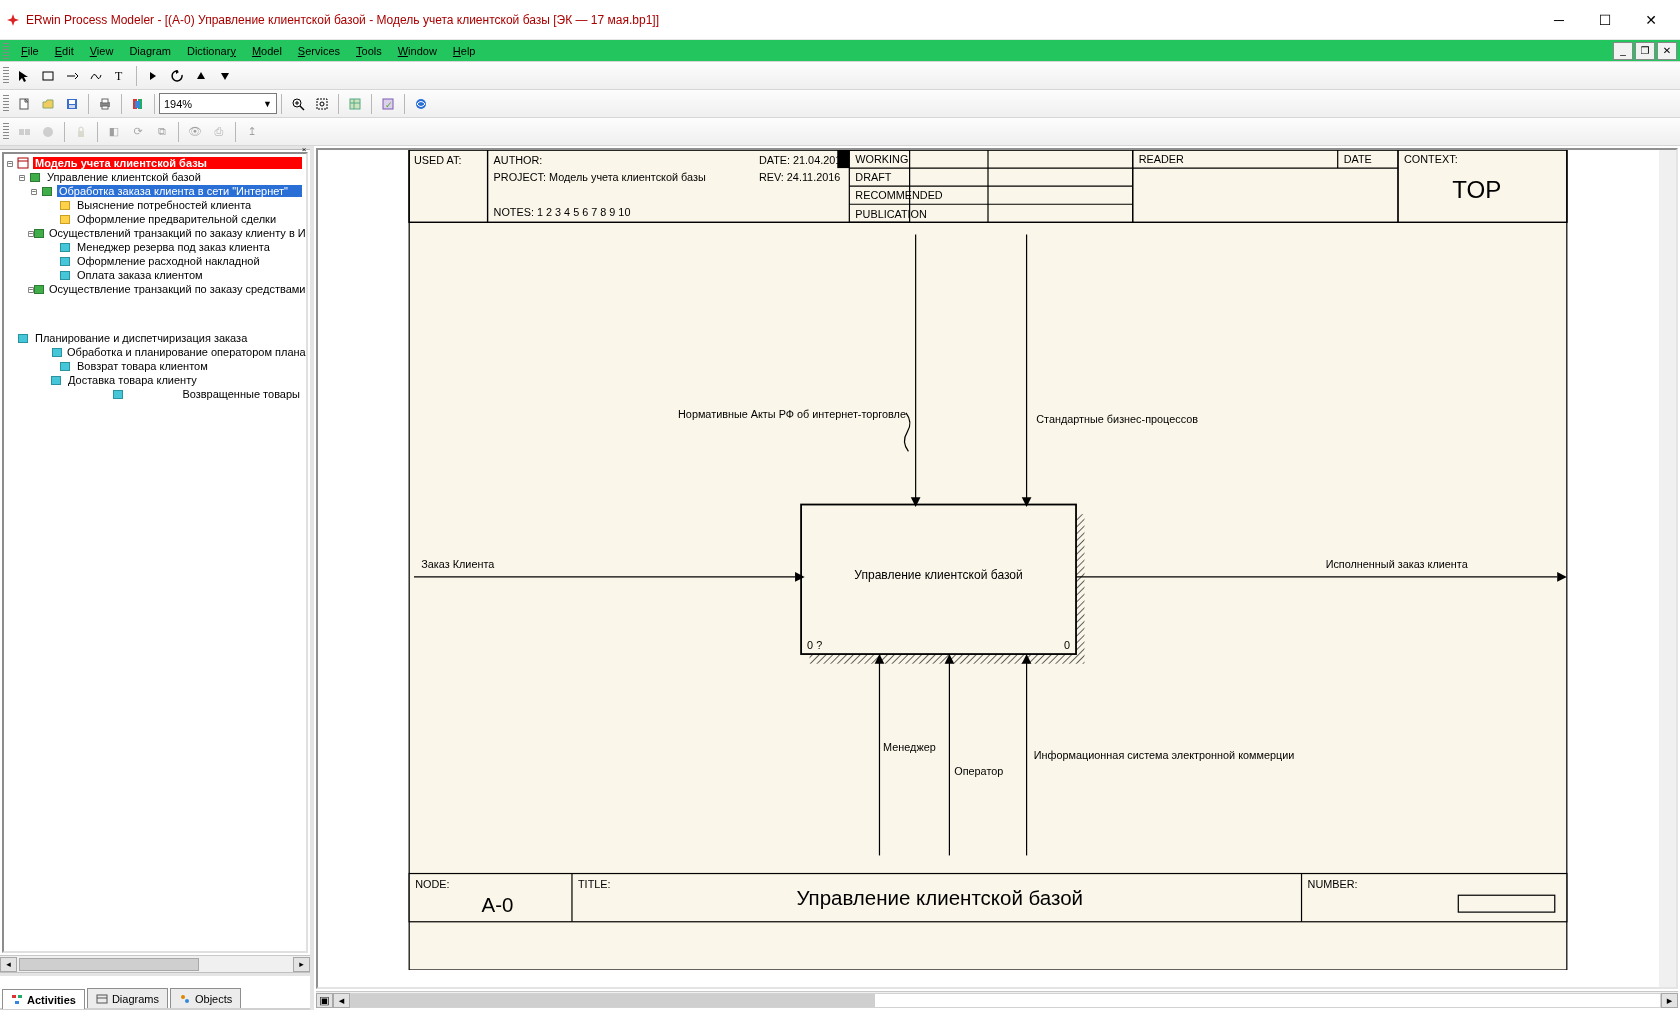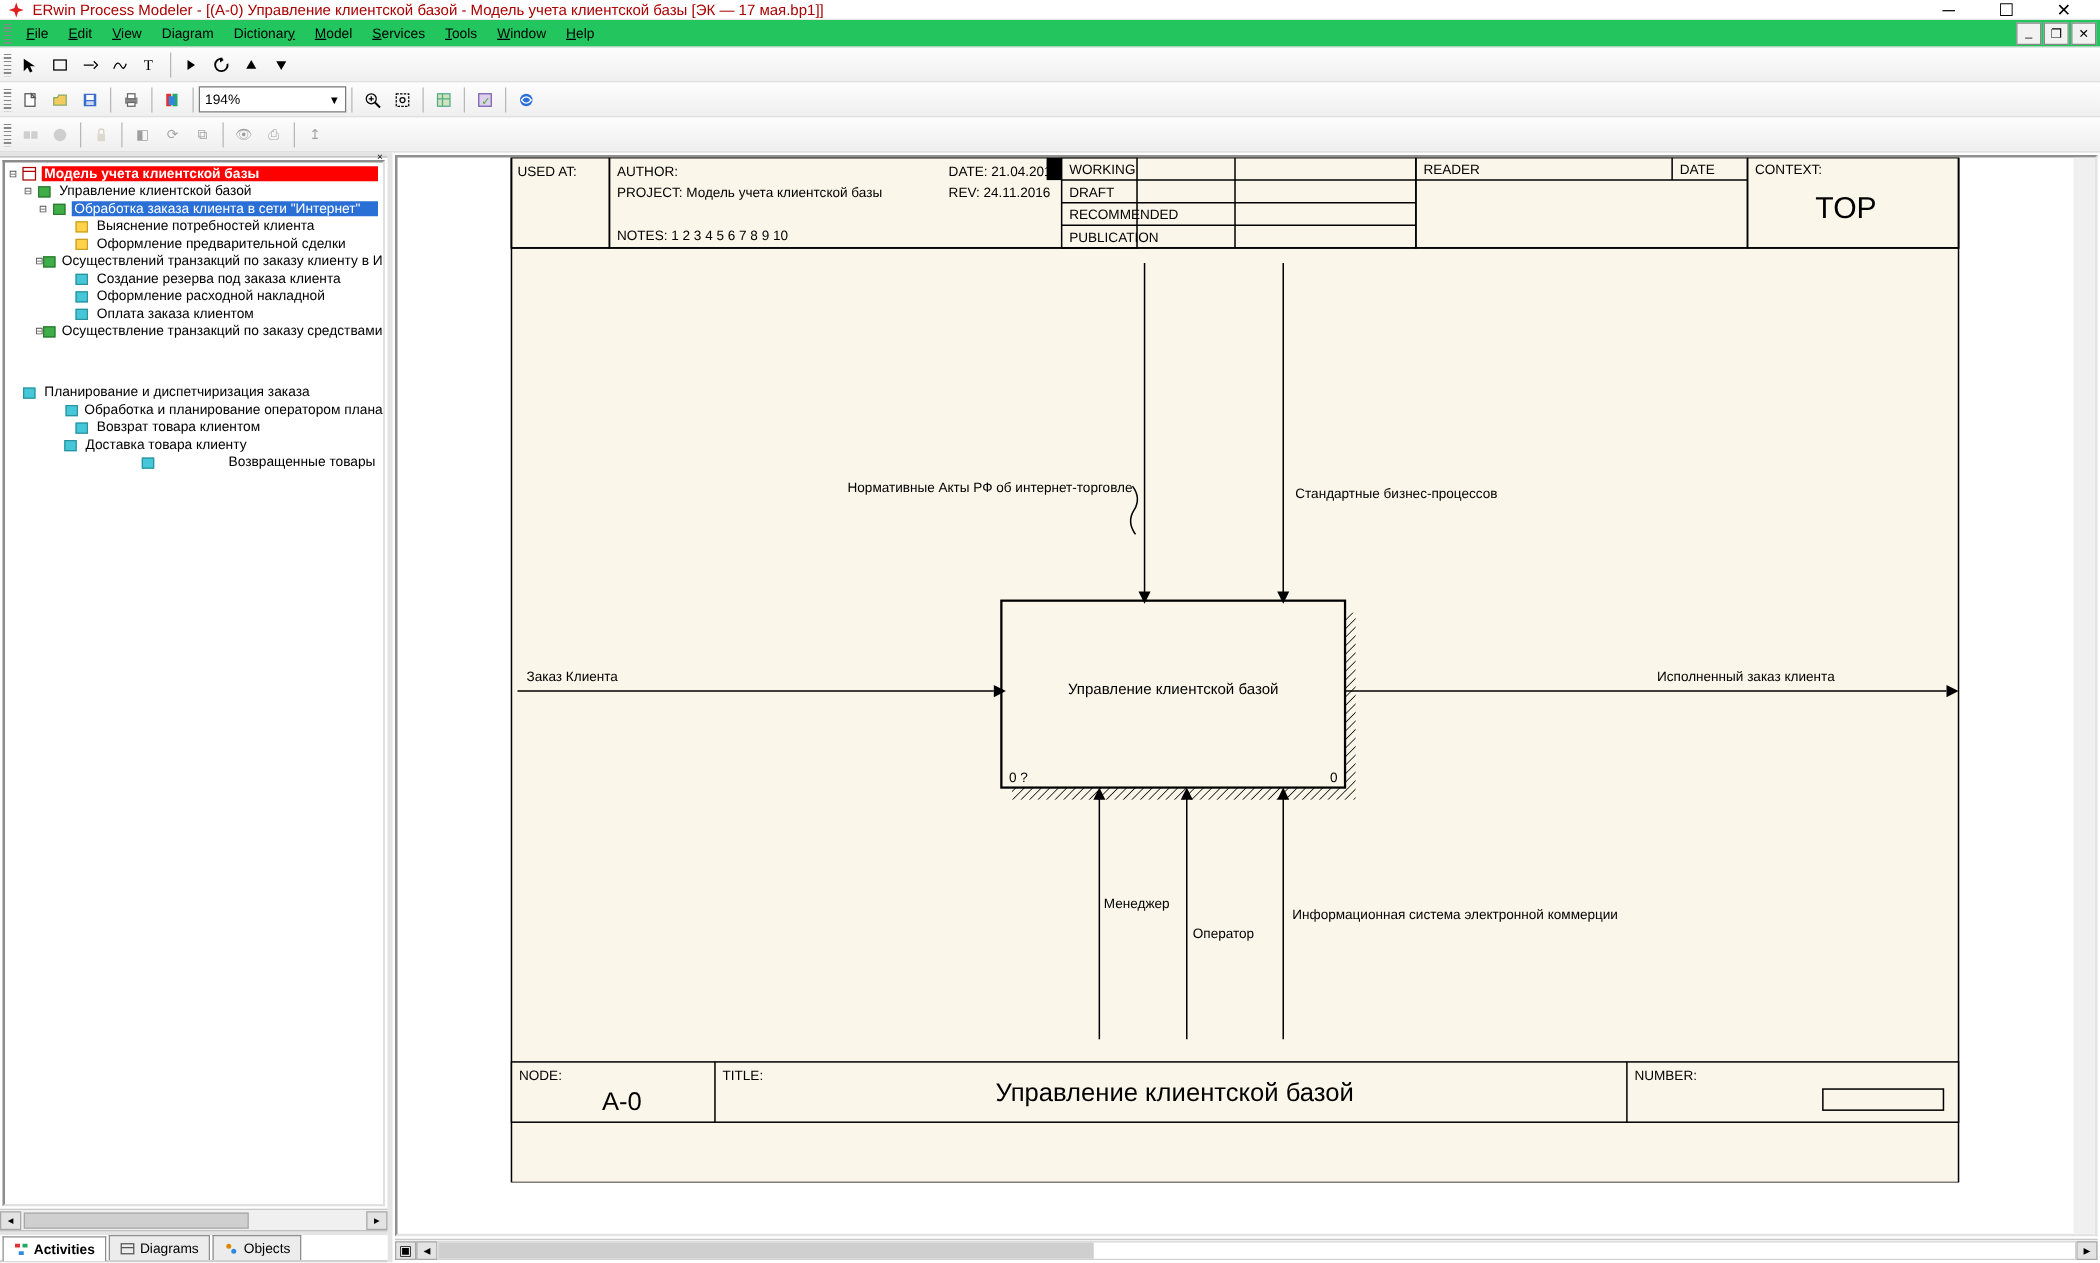--- a/index.html
+++ b/index.html
@@ -1,20 +1,20 @@
 <!DOCTYPE html>
 <html><head>
 <meta charset="utf-8">
 <style>
 * { box-sizing: border-box; }
 html, body { margin: 0; padding: 0; font-family: "Tahoma","Segoe UI",Arial,sans-serif; font-size: 11px; background: #fff; color: #000; overflow: hidden; }
 .window { width: 1680px; height: 1010px; display: flex; flex-direction: column; background:#fff; }
 
 
-.titlebar { height: 16px; display: flex; align-items: center; padding: 0 6px; border-bottom: 1px solid #e5e5e5; }
+.titlebar { height: 40px; display: flex; align-items: center; padding: 0 6px; border-bottom: 1px solid #e5e5e5; }
 .titlebar .appicon { width:14px; height:14px; margin-right:6px; display:inline-flex; align-items:center; justify-content:center;}
 .titlebar .title { color:#a00; font-size:12px; flex:1; white-space:nowrap; }
 .titlebar .winbtns { display:flex; gap:0; }
 .titlebar .winbtn { width:46px; height:22px; display:flex; align-items:center; justify-content:center; font-size:14px;}
 
 
 .menubar { height: 22px; display:flex; align-items:center; padding: 0 3px; border-bottom: 1px solid #d6d6d6; background:#22c55e; }
 .menubar .handle { width:6px; height:16px; margin-right:4px; background: repeating-linear-gradient(to bottom,#888 0,#888 1px,transparent 1px,transparent 3px);}
 .menubar .menuitem { padding: 2px 8px; cursor:default;}
 .menubar .menuitem u { text-decoration: underline; }
@@ -43,21 +43,21 @@
 .trow .lbl { padding:0 2px;}
 .trow.root .lbl { background:#ff0000; color:#fff; font-weight:bold; flex:1;}
 .trow.sel .lbl { background:#2a6fd6; color:#fff; flex:1;}
 .box-g { width:10px; height:9px; background:#3fae49; border:1px solid #2d7a33;}
 .box-y { width:10px; height:9px; background:#ffd24a; border:1px solid #c9a021;}
 .box-c { width:10px; height:9px; background:#46c7d9; border:1px solid #2a93a0;}
 .tree-hscroll { height:17px; background:#f0f0f0; border-top:1px solid #c8c8c8; display:flex; align-items:center;}
 .tree-hscroll .thumb { width:180px; height:13px; background:#cfcfcf; border:1px solid #a8a8a8; margin-left:2px;}
 .tree-hscroll .arrow { width:17px; height:15px; background:#e3e3e3; border:1px solid #a8a8a8; display:flex; align-items:center; justify-content:center; font-size:9px;}
 .bottom-splitter { height:4px; background:#e4e4e4; border-top:1px solid #c0c0c0;}
-.tabs { height:22px; display:flex; align-items:flex-end; padding-left:2px; background:#fff; border-bottom: 2px solid #d0d0d0;}
+.tabs { height:34px; display:flex; align-items:flex-end; padding-left:2px; background:#fff; border-bottom: 2px solid #d0d0d0;}
 .tab { height:20px; padding:2px 8px; border:1px solid #8e8e8e; border-bottom:none; background:#ececec; margin-right:2px; display:flex; align-items:center; gap:4px; font-size:11px;}
 .tab.active { background:#fff; font-weight:bold; position:relative; top:1px;}
 .tabicon { width:12px; height:12px; display:inline-flex; align-items:center; justify-content:center;}
 
 
 .canvaswrap { flex:1; display:flex; flex-direction:column; min-width:0;text-align:right;}
 .canvas-outer { flex:1; overflow:hidden; position:relative; background:#fff; border:2px inset #e4e4e4; margin:2px;}
 .diagram { position:absolute; top:0; left:0; }
 .h-scroll { height:17px; background:#f0f0f0; display:flex; align-items:center; border-top:1px solid #c8c8c8; margin:0 2px 2px 2px;}
 .h-scroll .sq { width:17px; height:15px; background:#e3e3e3; border:1px solid #a8a8a8; display:flex; align-items:center; justify-content:center;}
@@ -318,21 +318,21 @@
             <span class="ticon">
                 <span class="box-g"></span>
               </span>
             <span class="lbl">Осуществлений транзакций по заказу клиенту в Интране</span>
           </div>
           <div class="trow" style="padding-left:42px;">
               <span class="exp">&nbsp;</span>
               <span class="ticon">
                 <span class="box-c"></span>
               </span>
-              <span class="lbl">Создание резерва под заказа клиента</span>
+              <span class="lbl">Менеджер резерва под заказ клиента</span>
             </div>
           <div class="trow" style="padding-left:42px;">
               <span class="exp">&nbsp;</span>
               <span class="ticon">
                 <span class="box-c"></span>
               </span>
               <span class="lbl">Оформление расходной накладной</span>
             </div>
           <div class="trow" style="padding-left:42px;">
               <span class="exp">&nbsp;</span>

